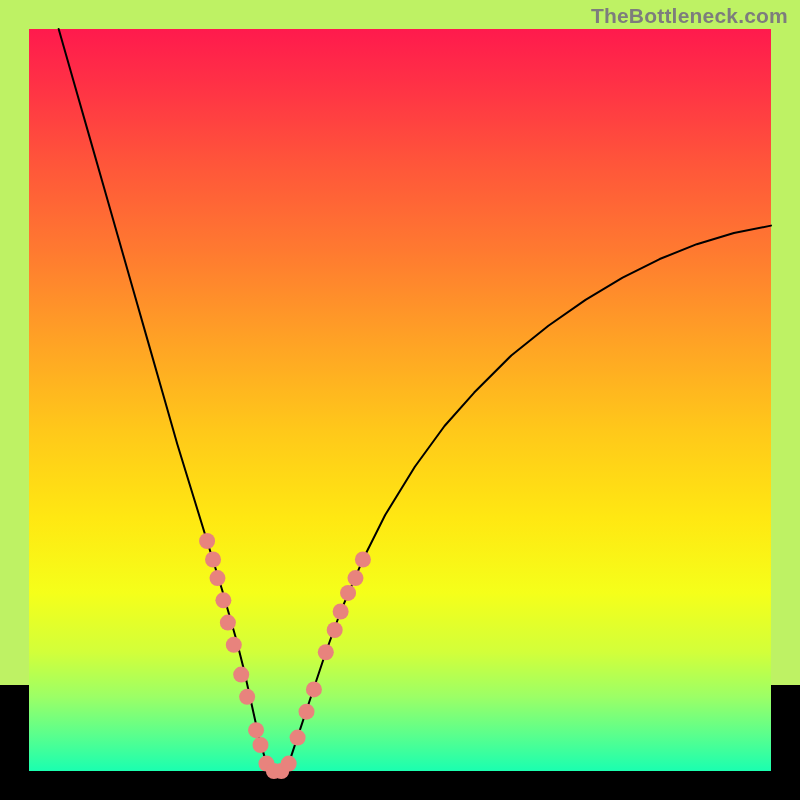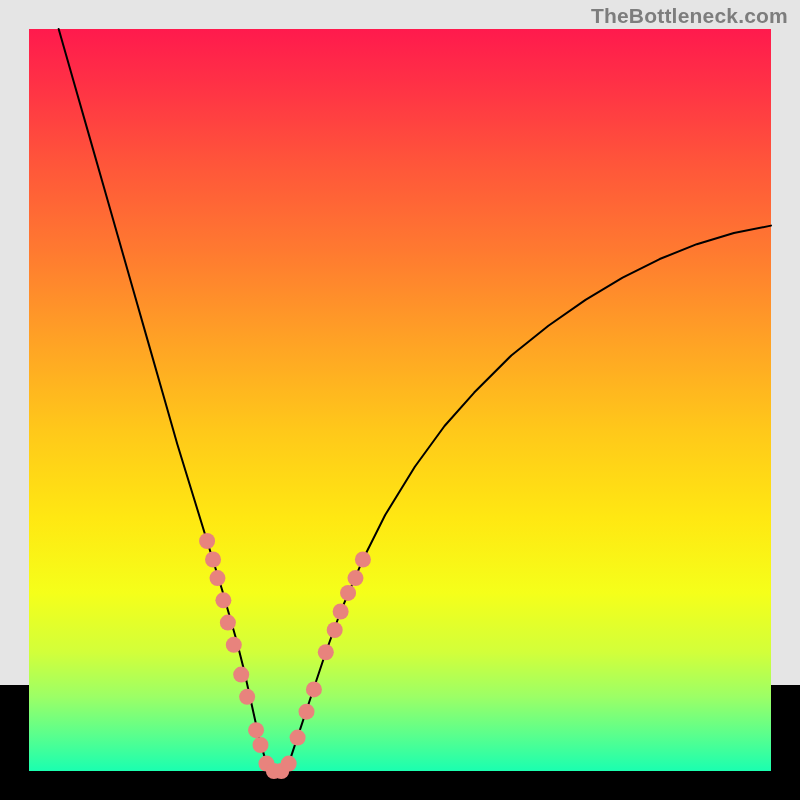--- a/index.html
+++ b/index.html
@@ -1,21 +1,21 @@
 <!DOCTYPE html>
 <html><head>
 <meta charset="utf-8">
 <style>
   * { margin: 0; padding: 0; box-sizing: border-box; }
   html, body { width: 800px; height: 800px; overflow: hidden; background: #000; }
   .stage {
     position: relative;
     width: 800px;
     height: 685px;
-    background: #e5e5e5;
+    background: #bef264;
   }
   .plot-area {
     position: absolute;
     left: 29px;
     top: 29px;
     width: 742px;
     height: 742px;
     background: linear-gradient(to bottom,
       #ff1a4d 0%,
       #ff3345 8%,

